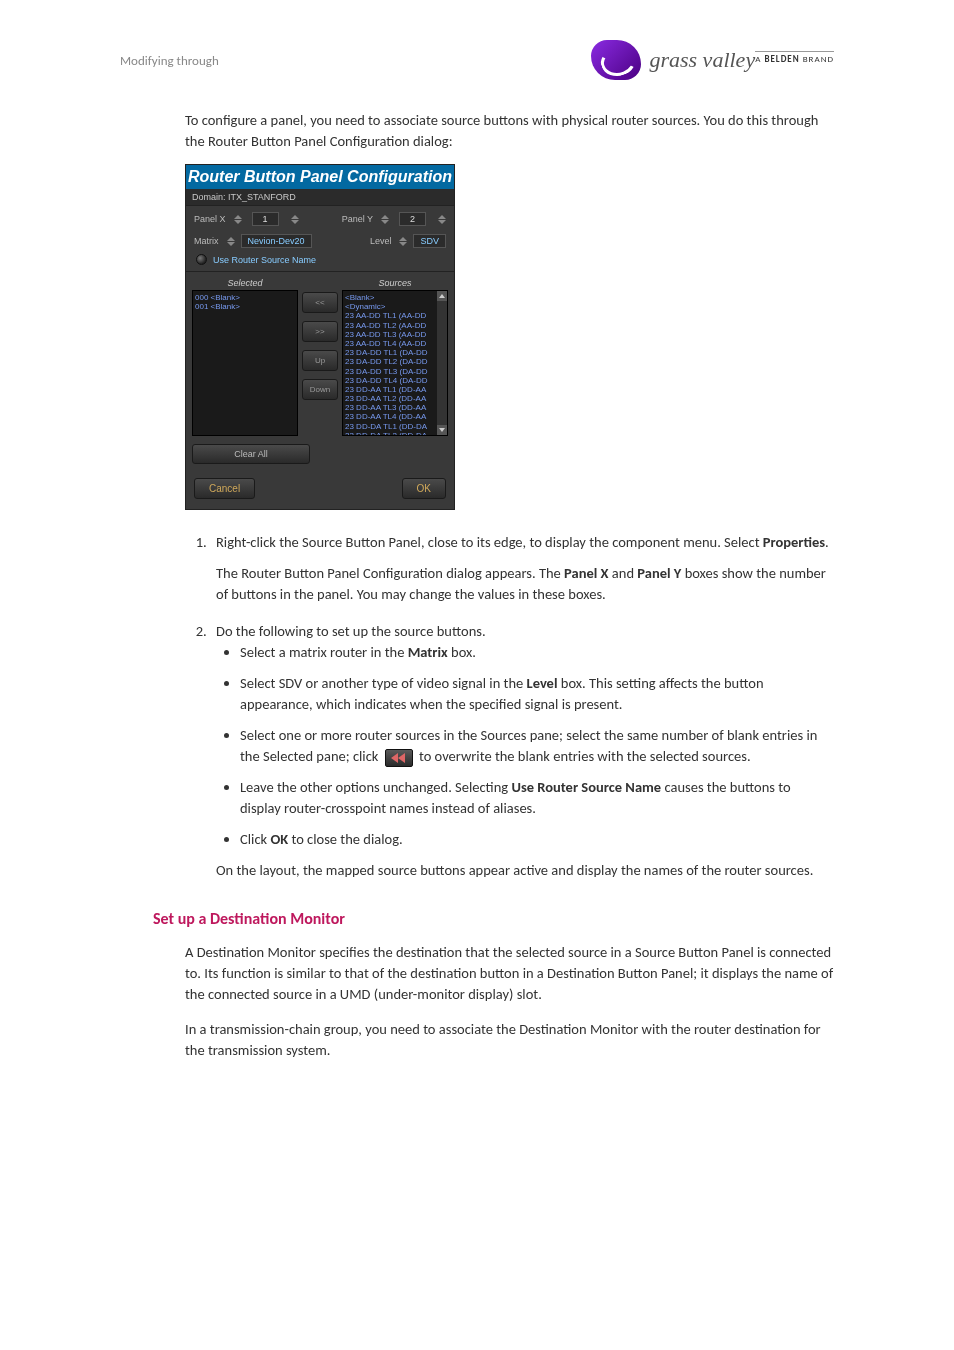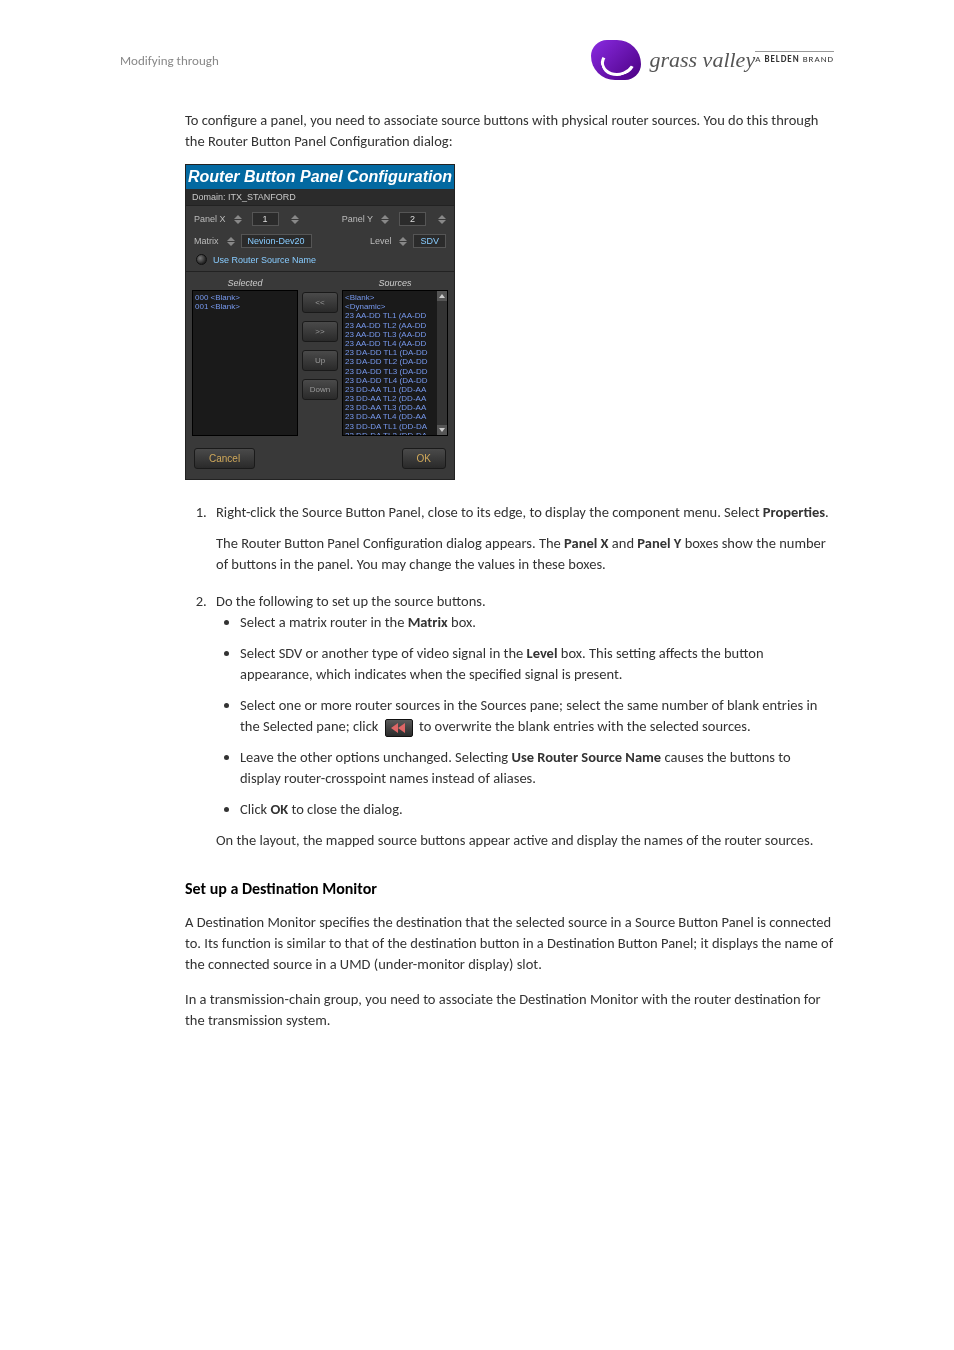--- a/index.html
+++ b/index.html
@@ -50,21 +50,21 @@
 
   ol.steps { list-style: decimal; margin-left: 90px; font-size: 14.5px; color:#333; line-height:1.45;}
   ol.steps > li { margin-bottom: 16px; padding-left: 6px; }
   .sp { margin: 10px 0 10px 0; }
   ul.bul { list-style: disc; margin-left: 24px; }
   ul.bul > li { margin-bottom: 10px; }
   .iconbtn { display:inline-block; vertical-align:middle; width:28px; height:18px; background:linear-gradient(#5a5a5a,#2a2a2a); border:1px solid #111; border-radius:2px; position:relative; margin:0 3px;}
   .iconbtn::after{content:"";position:absolute;left:5px;top:3px;width:0;height:0;border-top:5px solid transparent;border-bottom:5px solid transparent;border-right:7px solid #d66;}
   .iconbtn::before{content:"";position:absolute;left:12px;top:3px;width:0;height:0;border-top:5px solid transparent;border-bottom:5px solid transparent;border-right:7px solid #d66;}
 
-  h3.sect { font-size: 16px; font-weight:bold; color:#000000; margin: 28px 0 14px 65px; }
+  h3.sect { font-size: 16px; font-weight:bold; color:#be185d; margin: 28px 0 14px 33px; }
   p.body { font-size:14.5px; line-height:1.45; color:#333; margin: 0 0 14px 65px;}
 
   .footer { position:absolute; left:120px; right:120px; bottom:40px; display:flex; justify-content:space-between; font-size:12.5px; color:#555;}
 </style>
 </head>
 <body>
 
 <div class="page">
 
   <div class="header">
@@ -166,20 +166,23 @@
             <div class="sitem">23 DD-DA TL1 (DD-DA</div>
             <div class="sitem">23 DD-DA TL2 (DD-DA</div>
             <div class="sitem">23 DD-DA TL3 (DD-DA</div>
             <div class="sitem">23 DD-DA TL4 (DD-DA</div>
             <div class="sitem">23 In AA 1 (In AA 1)</div>
             <div class="sitem">23 In AA 10 (In AA 10)</div>
             <div class="sitem">23 In AA 2 (In AA 2)</div>
           </div>
       </div>
     </div>
+    <div class="clearrow">
+      <div class="clearbtn">Clear All</div>
+    </div>
     <div class="okrow">
       <div class="btn">Cancel</div>
       <div class="btn">OK</div>
     </div>
   </div>
 
   <ol class="steps">
     <li>
       <span>Right-click the Source Button Panel, close to its edge, to display the component menu. Select </span><b>Properties</b><span>.</span>
       <p class="sp">

